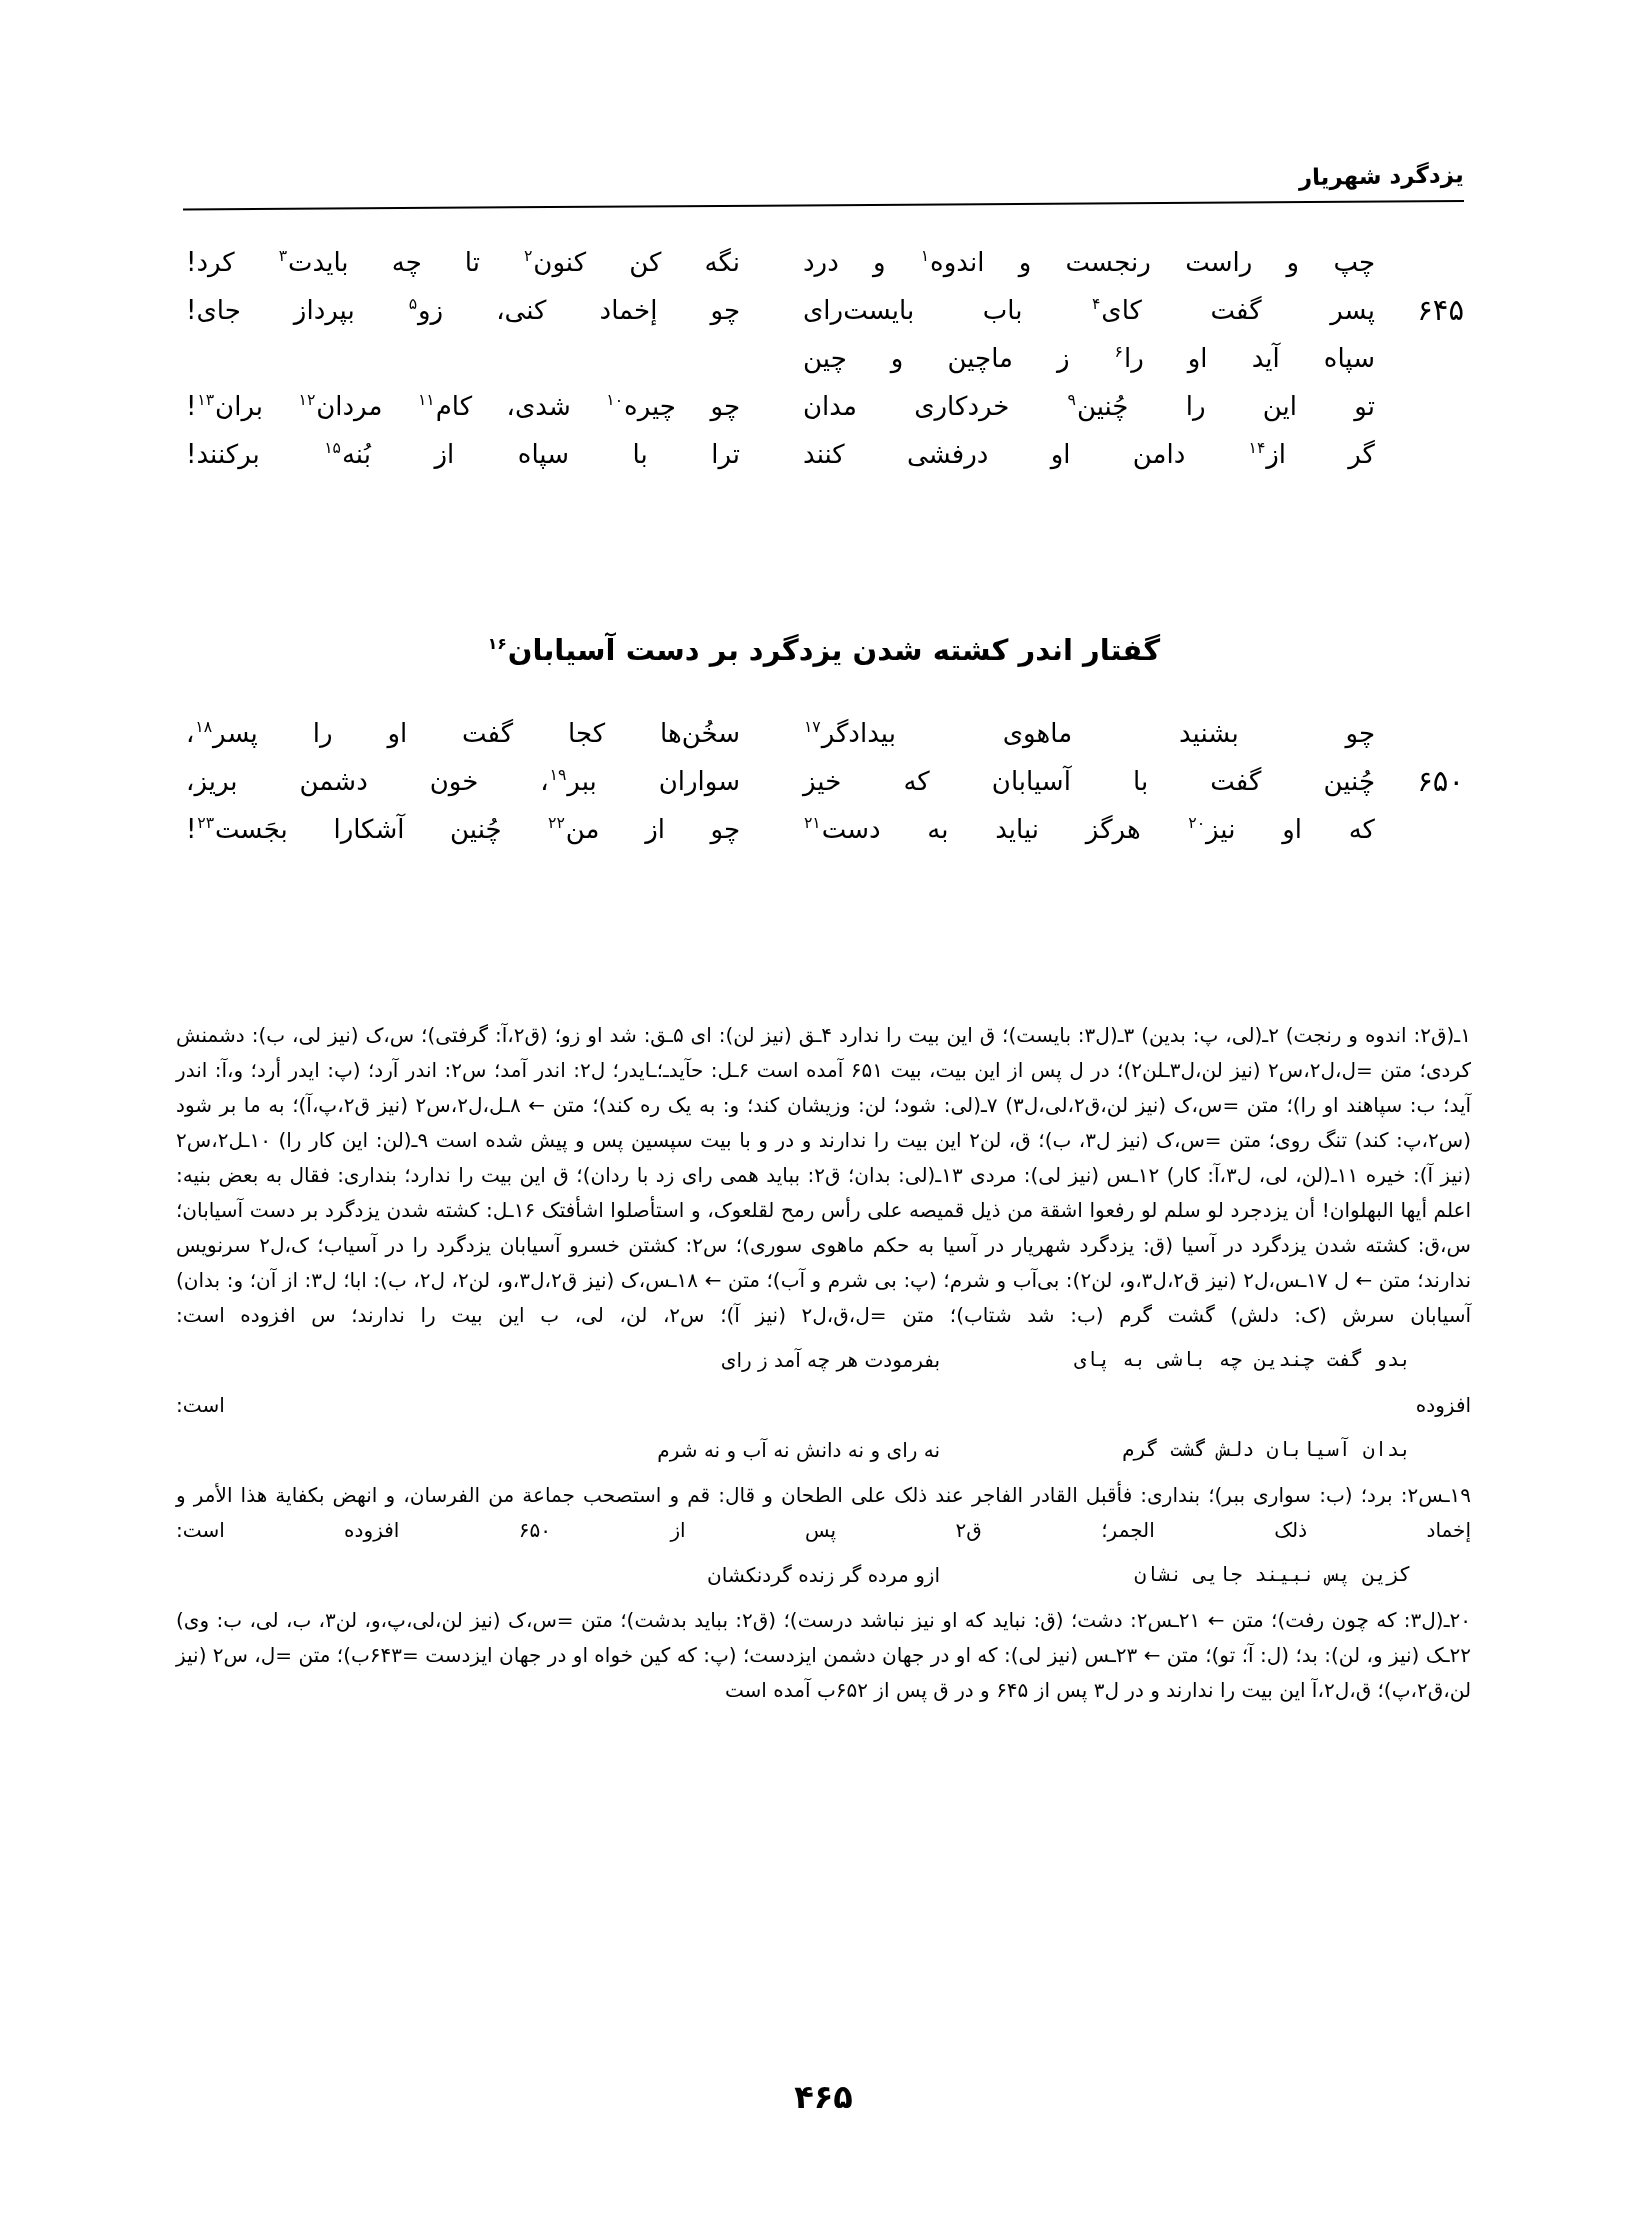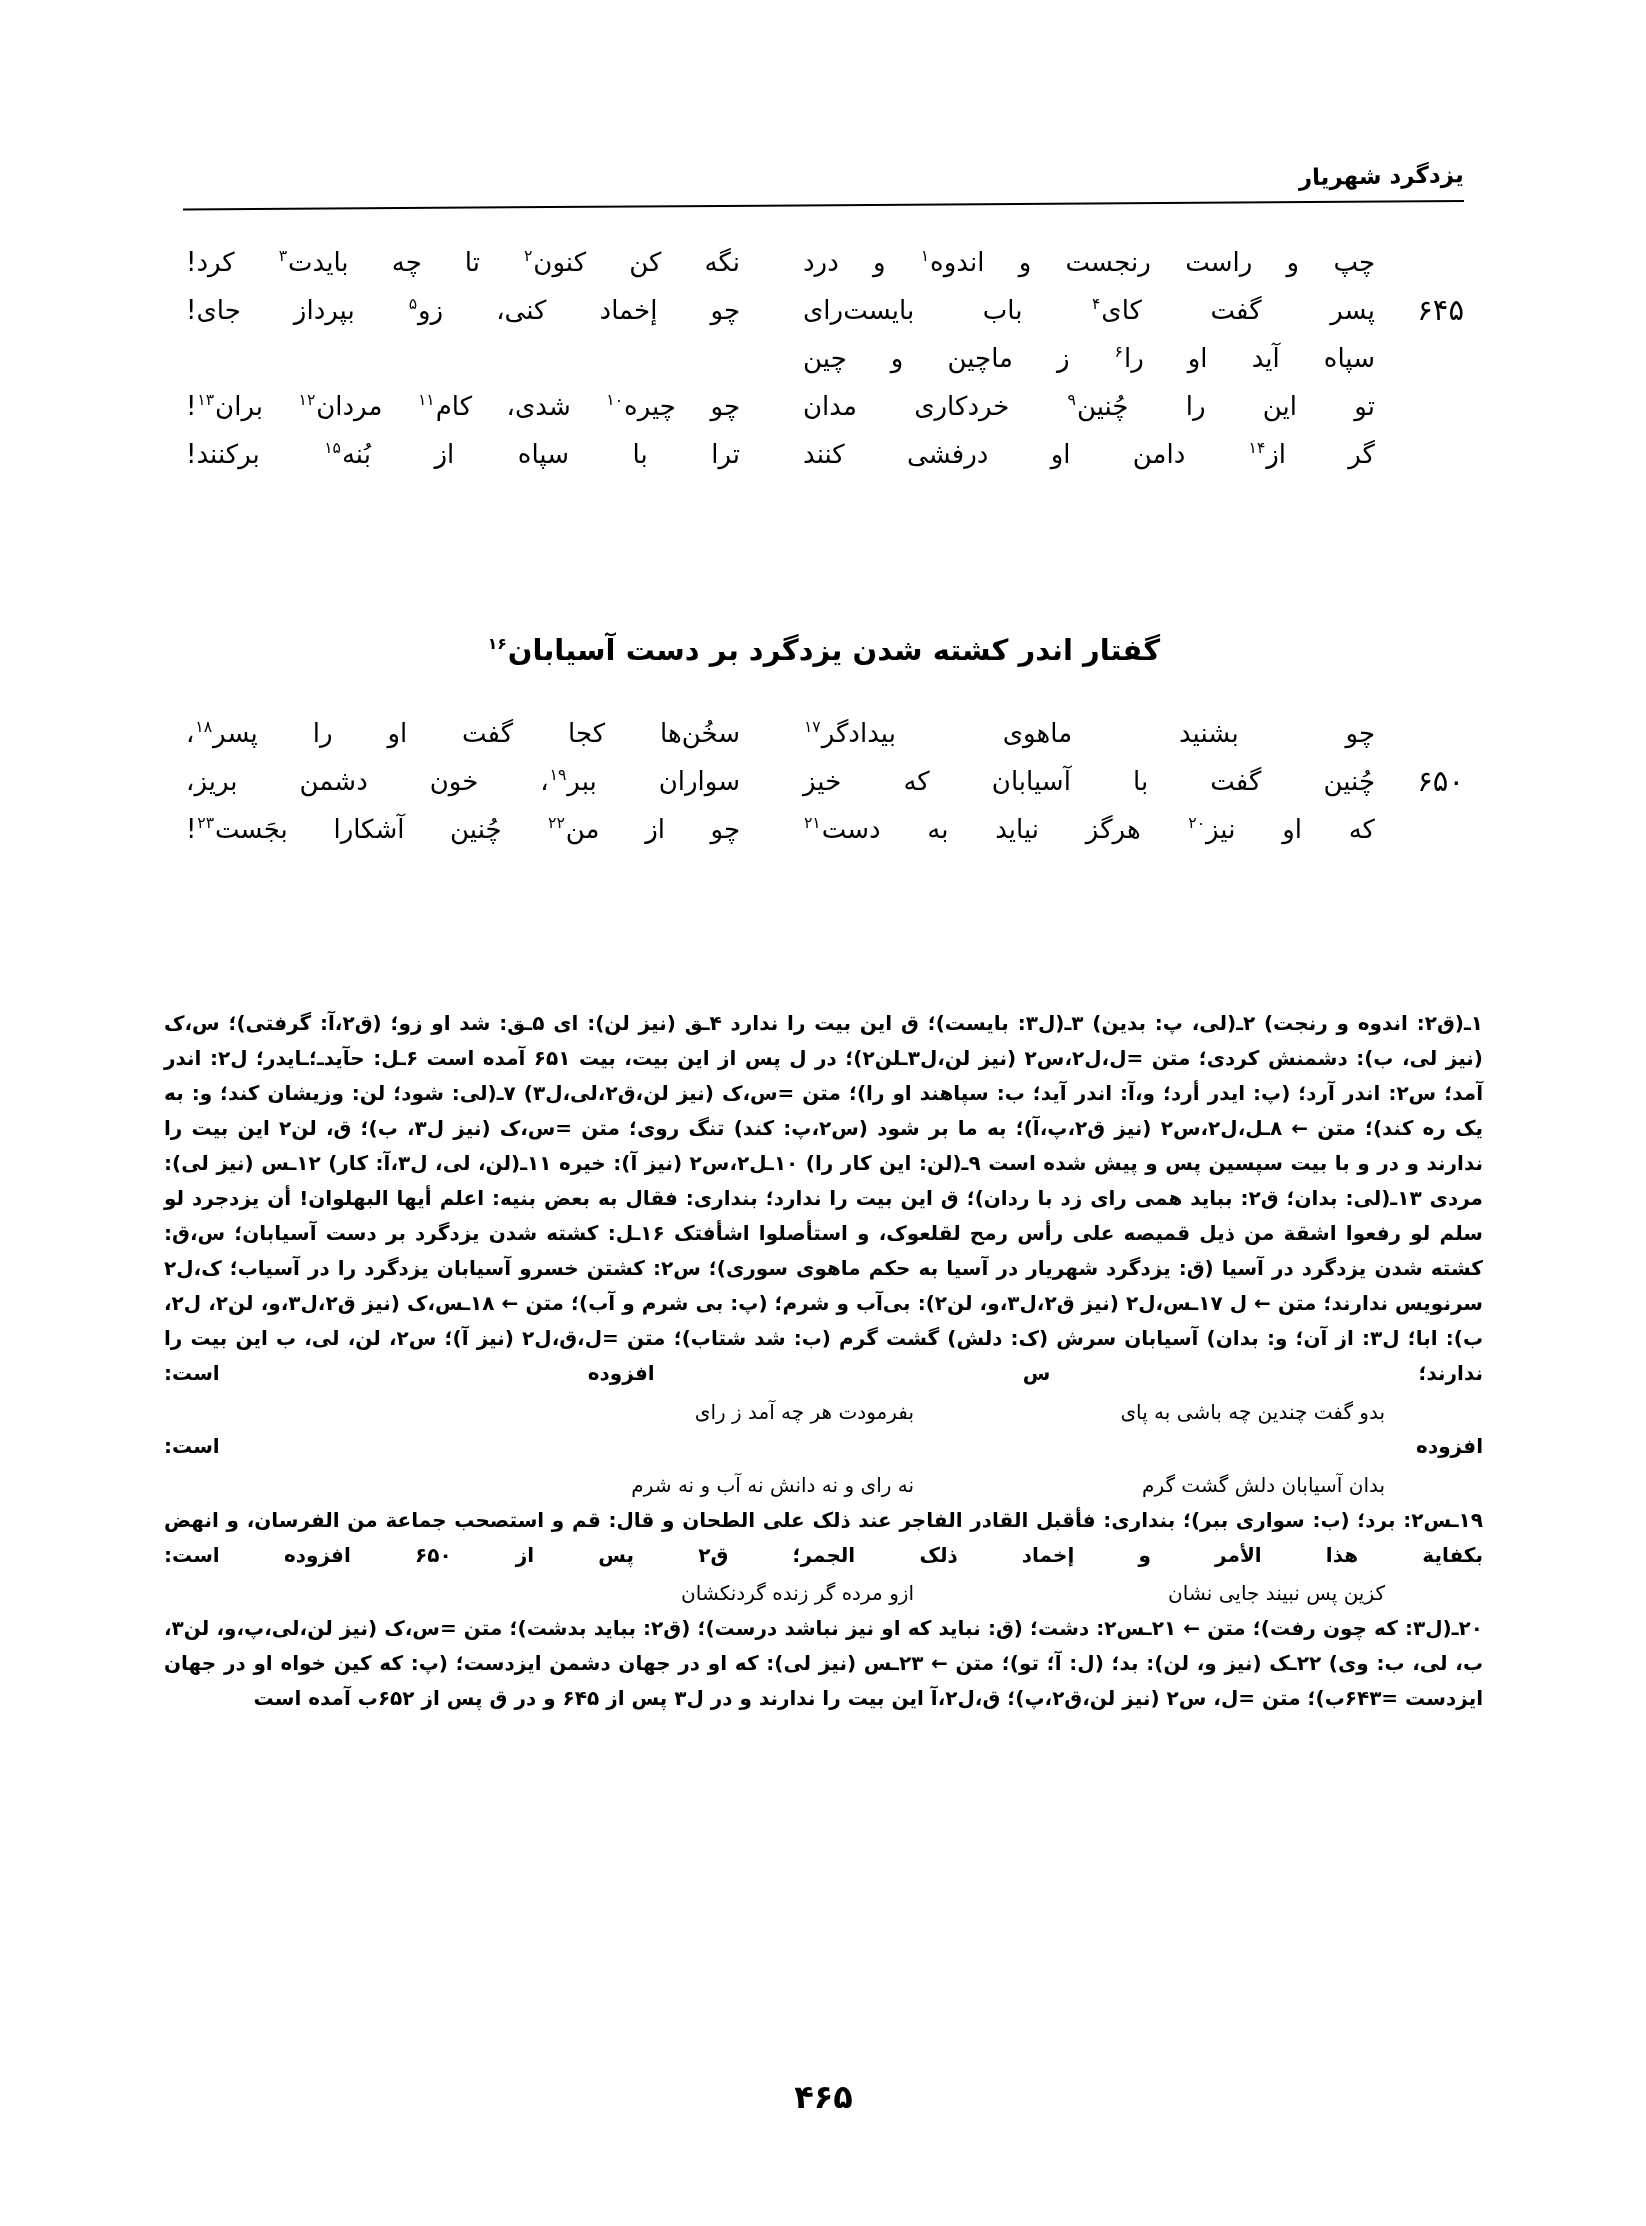--- a/index.html
+++ b/index.html
@@ -119,44 +119,43 @@
     position: absolute;
     right: 164px;
     left: 164px;
     font-size: 20px;
     line-height: 35px;
     text-align: justify;
     text-align-last: justify;
     direction: rtl;
   }
   .apparatus p {
-    margin: 0;
+    margin: 12px;
     padding: 0;
     text-align: justify;
     text-align-last: justify;
-    font-weight: bold;
   }
   .apparatus p.last-free {
     text-align-last: right;
   }
 
   
   .inset-couplet {
     display: flex;
     justify-content: flex-start;
     margin: 5.5px 0 1.8px 0;
     font-size: 20px;
     line-height: 31px;
     text-align-last: right;
     white-space: nowrap;
   }
   .inset-couplet .ih {
     width: 434px;
   }
-  .inset-couplet .ih-a { margin-right: 98px; }
+  .inset-couplet .ih-a { margin-right: 72px; font-family: Liberation Mono, monospace; }
   .inset-couplet .ih-b { margin-right: 37px; }
 
   .note-line {
     text-align: right;
     text-align-last: right;
     margin: 1.8px 0 1.8px 0;
   }
 
   
   .folio {

